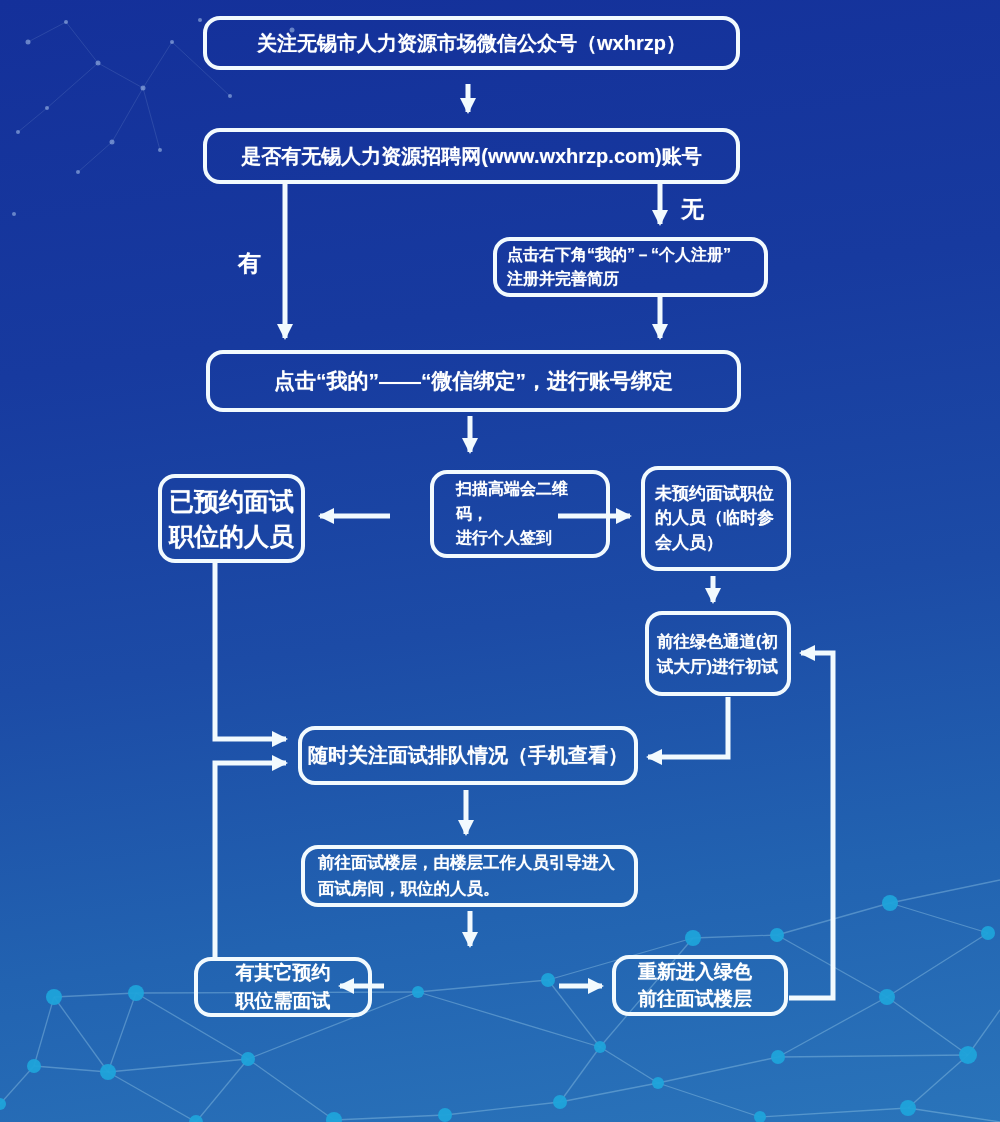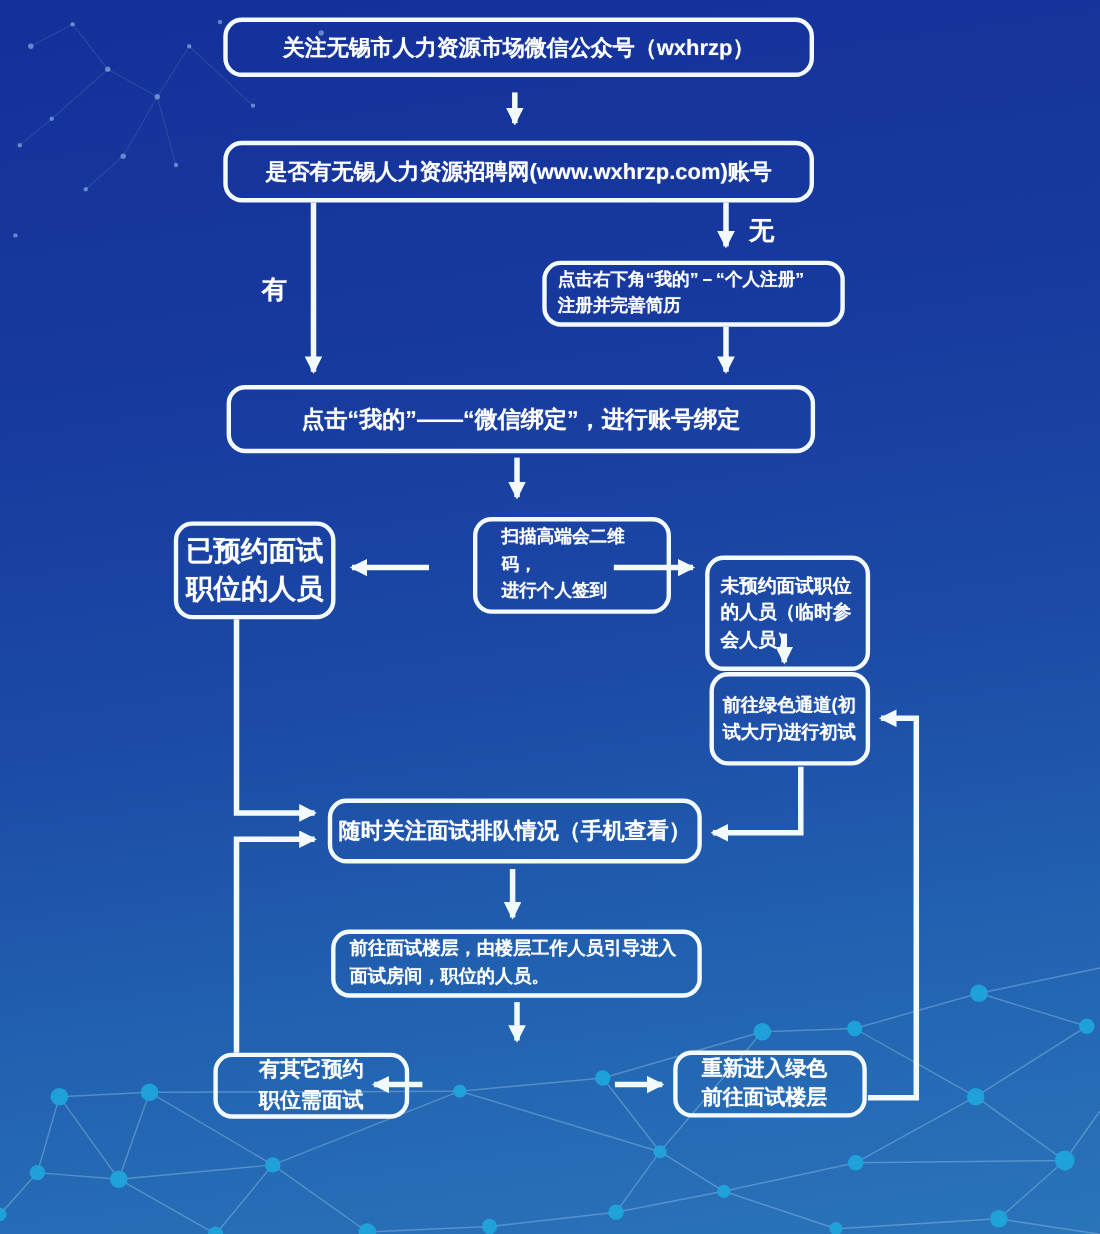--- a/index.html
+++ b/index.html
@@ -175,21 +175,21 @@
   <div class="box center" style="left:158px;top:474px;width:147px;height:89px;font-size:25px;line-height:1.4;">
     <div>已预约面试</div>
     <div>职位的人员</div>
   </div>
 
   <div class="box left" style="left:392px;top:470px;width:180px;height:88px;font-size:16px;line-height:1.55;padding:0 22px;margin-left:38px;">
     <div>扫描高端会二维码，</div>
     <div>进行个人签到</div>
   </div>
 
-  <div class="box left" style="left:641px;top:466px;width:150px;height:105px;font-size:17px;line-height:1.45;padding:0 10px;margin-top:39px;">
+  <div class="box left" style="left:641px;top:466px;width:150px;height:105px;font-size:17px;line-height:1.45;padding:0 10px;">
     <div>未预约面试职位</div>
     <div>的人员（临时参</div>
     <div>会人员）</div>
   </div>
 
   <div class="box left" style="left:645px;top:611px;width:146px;height:85px;font-size:16.5px;line-height:1.5;padding:0 8px;">
     <div>前往绿色通道(初</div>
     <div>试大厅)进行初试</div>
   </div>
 

